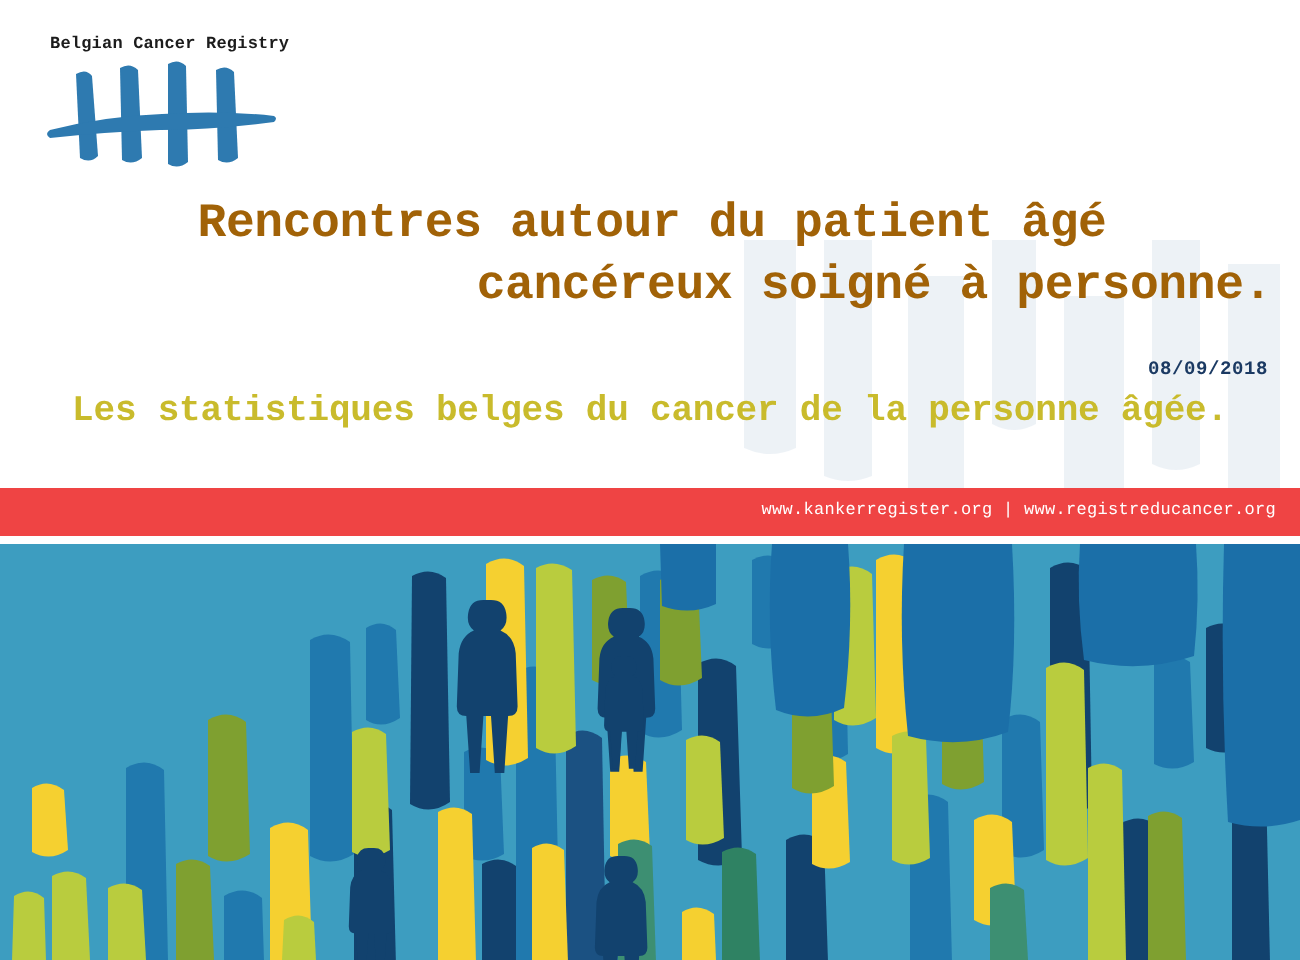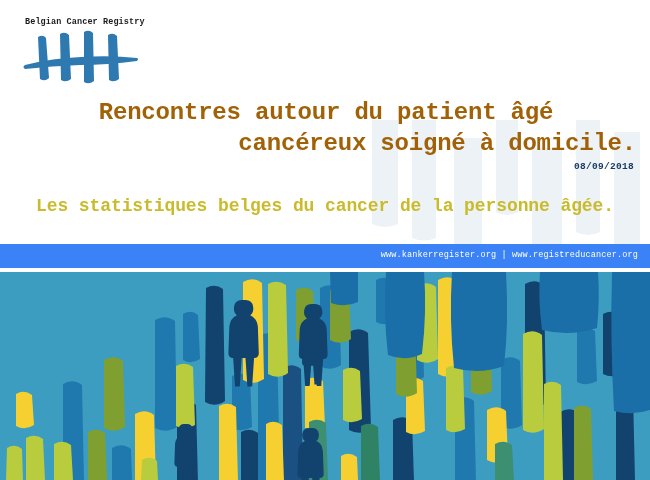--- a/index.html
+++ b/index.html
@@ -80,21 +80,21 @@
     font-size: 24px;
     font-weight: bold;
     color: #a16207;
     line-height: 31px;
     letter-spacing: -0.2px;
     white-space: nowrap;
   }
   .title-line.l1 { text-align: center; padding-right: 6px; }
   .title-line.l2 { text-align: right; padding-right: 2px; }
   .slide-date {
-    margin-top: 2px;
+    margin-top: 20px;
     font-size: 9.5px;
     font-weight: bold;
     color: #1b3a63;
     letter-spacing: 0.3px;
     padding-right: 4px;
   }
   .subtitle {
     position: absolute;
     left: 0; top: 196px;
     width: 650px;
@@ -104,21 +104,21 @@
     color: #c9bb2c;
     letter-spacing: -0.1px;
     white-space: nowrap;
   }
 
   
   .url-band {
     position: absolute;
     left: 0; top: 244px;
     width: 650px; height: 24px;
-    background: #3b82f6;
+    background: #ef4444;
   }
   .url-text {
     position: absolute;
     right: 12px; top: 6px;
     font-size: 8.5px;
     color: #ffffff;
     letter-spacing: 0.15px;
     white-space: nowrap;
   }
 
@@ -161,21 +161,21 @@
           <path d="M86 6 q5 -3 9 1 l2 43 q-5 4 -10 1 Z"></path>
 
           <path d="M3 36 q28 -7 56 -8 q30 -2 56 1 q2 1 0 3 q-30 4 -57 4 q-28 1 -55 4 q-3 -2 0 -4 Z"></path>
         </g>
       </svg>
     </div>
 
 
     <div class="title-block">
       <div class="title-line l1">Rencontres autour du patient âgé</div>
-      <div class="title-line l2">cancéreux soigné à domicile.</div>
+      <div class="title-line l2">cancéreux soigné à personne.</div>
       <div class="slide-date">08/09/2018</div>
     </div>
 
     <div class="subtitle">Les statistiques belges du cancer de la personne âgée.</div>
   </div>
 
   <div class="url-band">
     <div class="url-text">www.kankerregister.org  |  www.registreducancer.org</div>
   </div>
 

